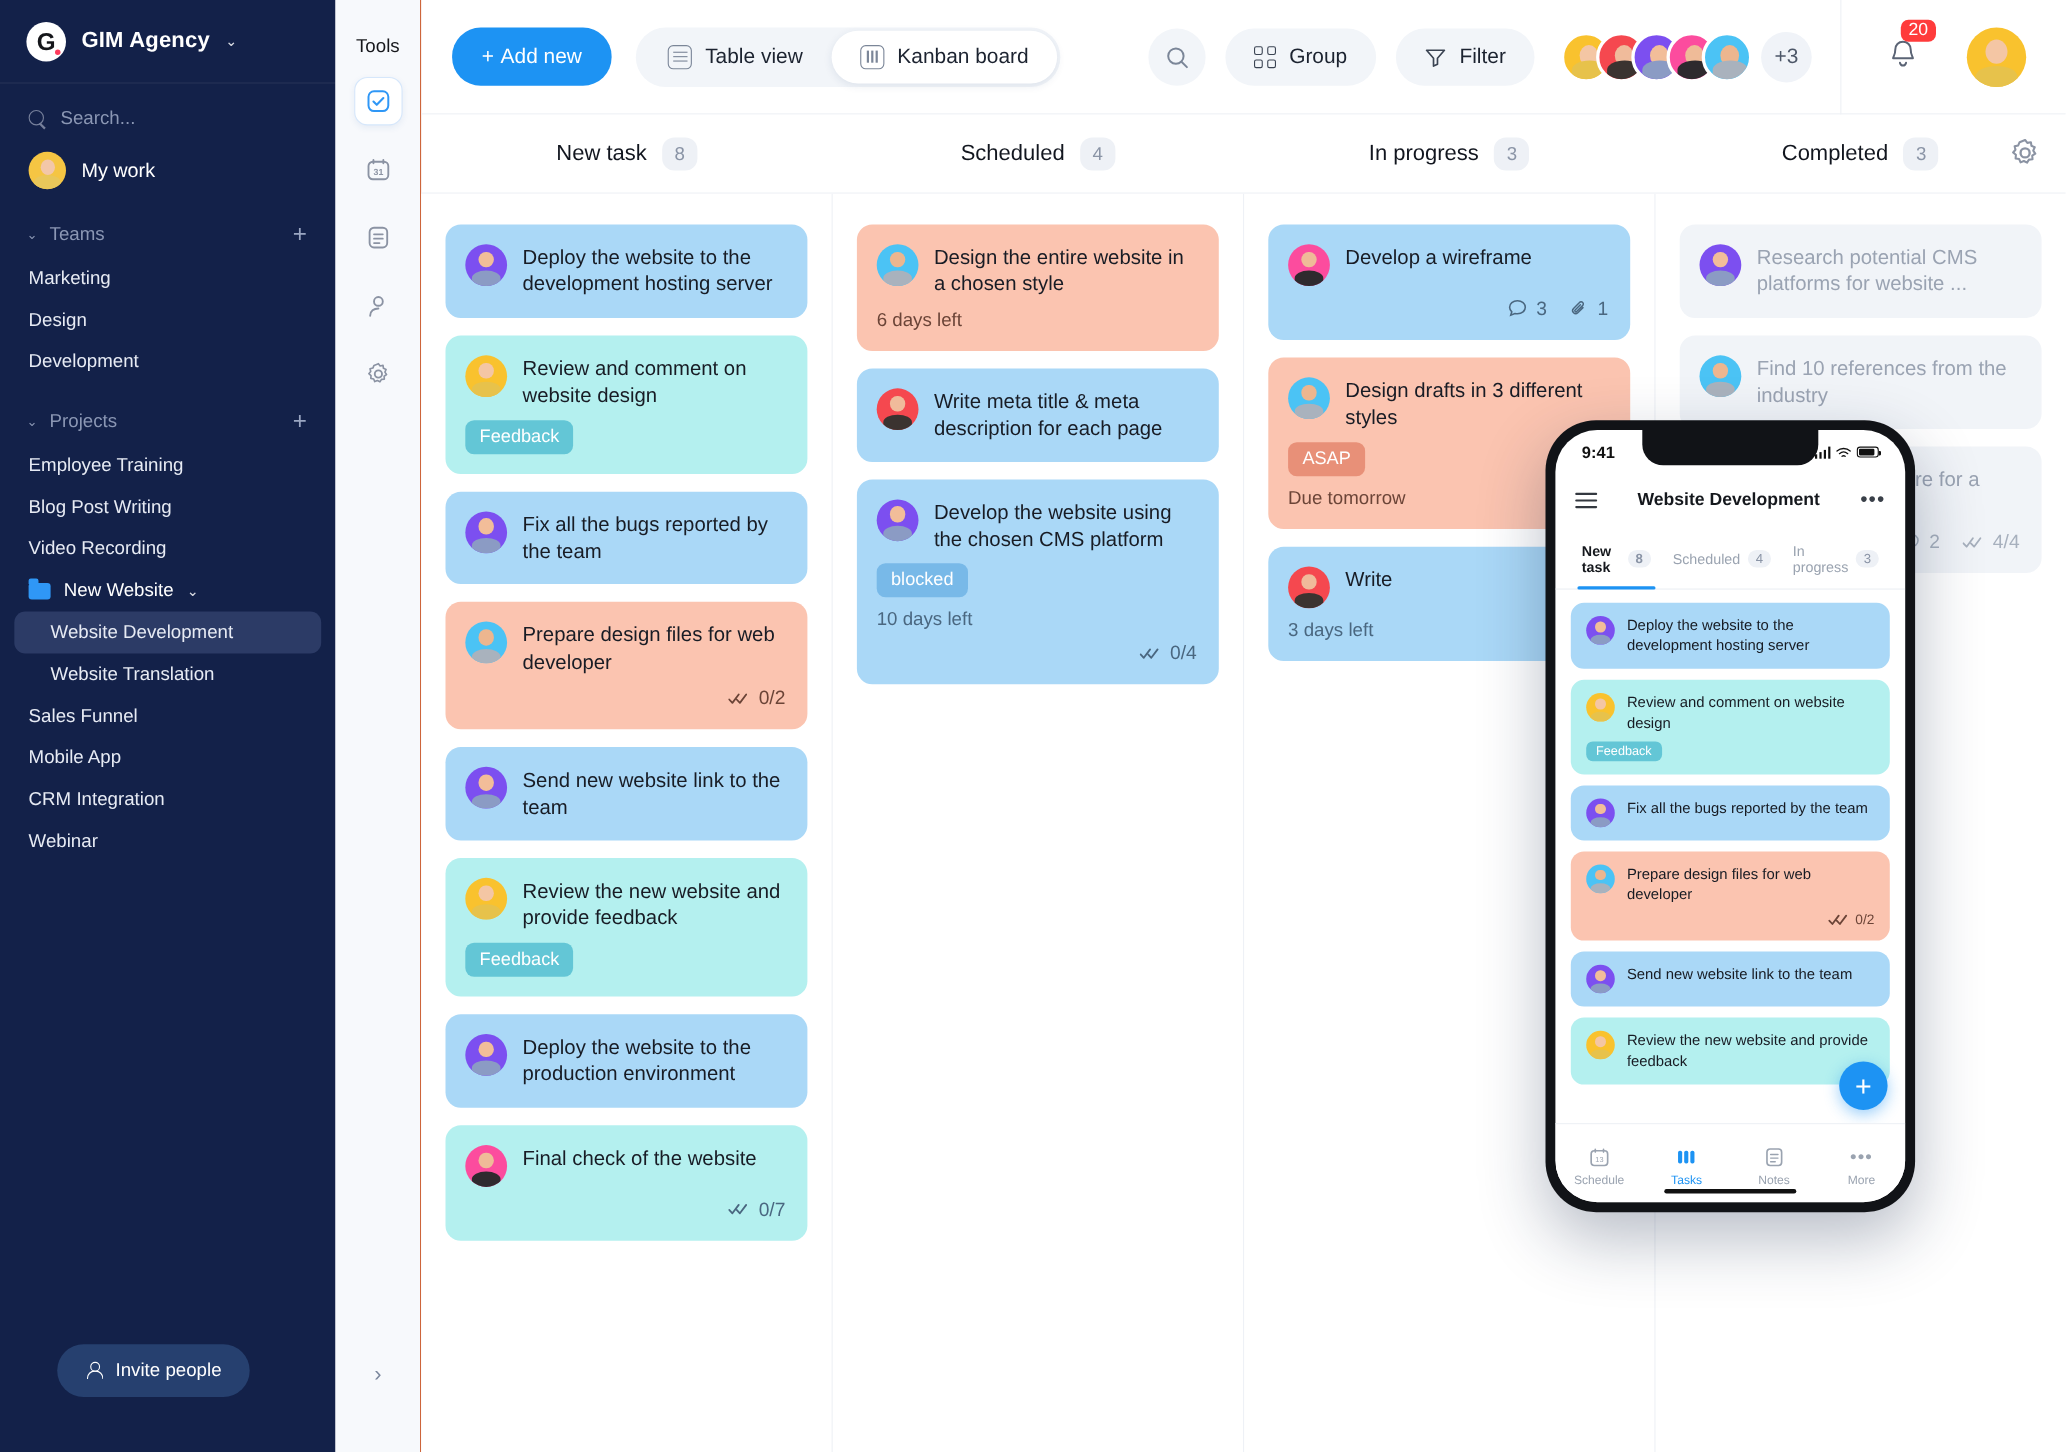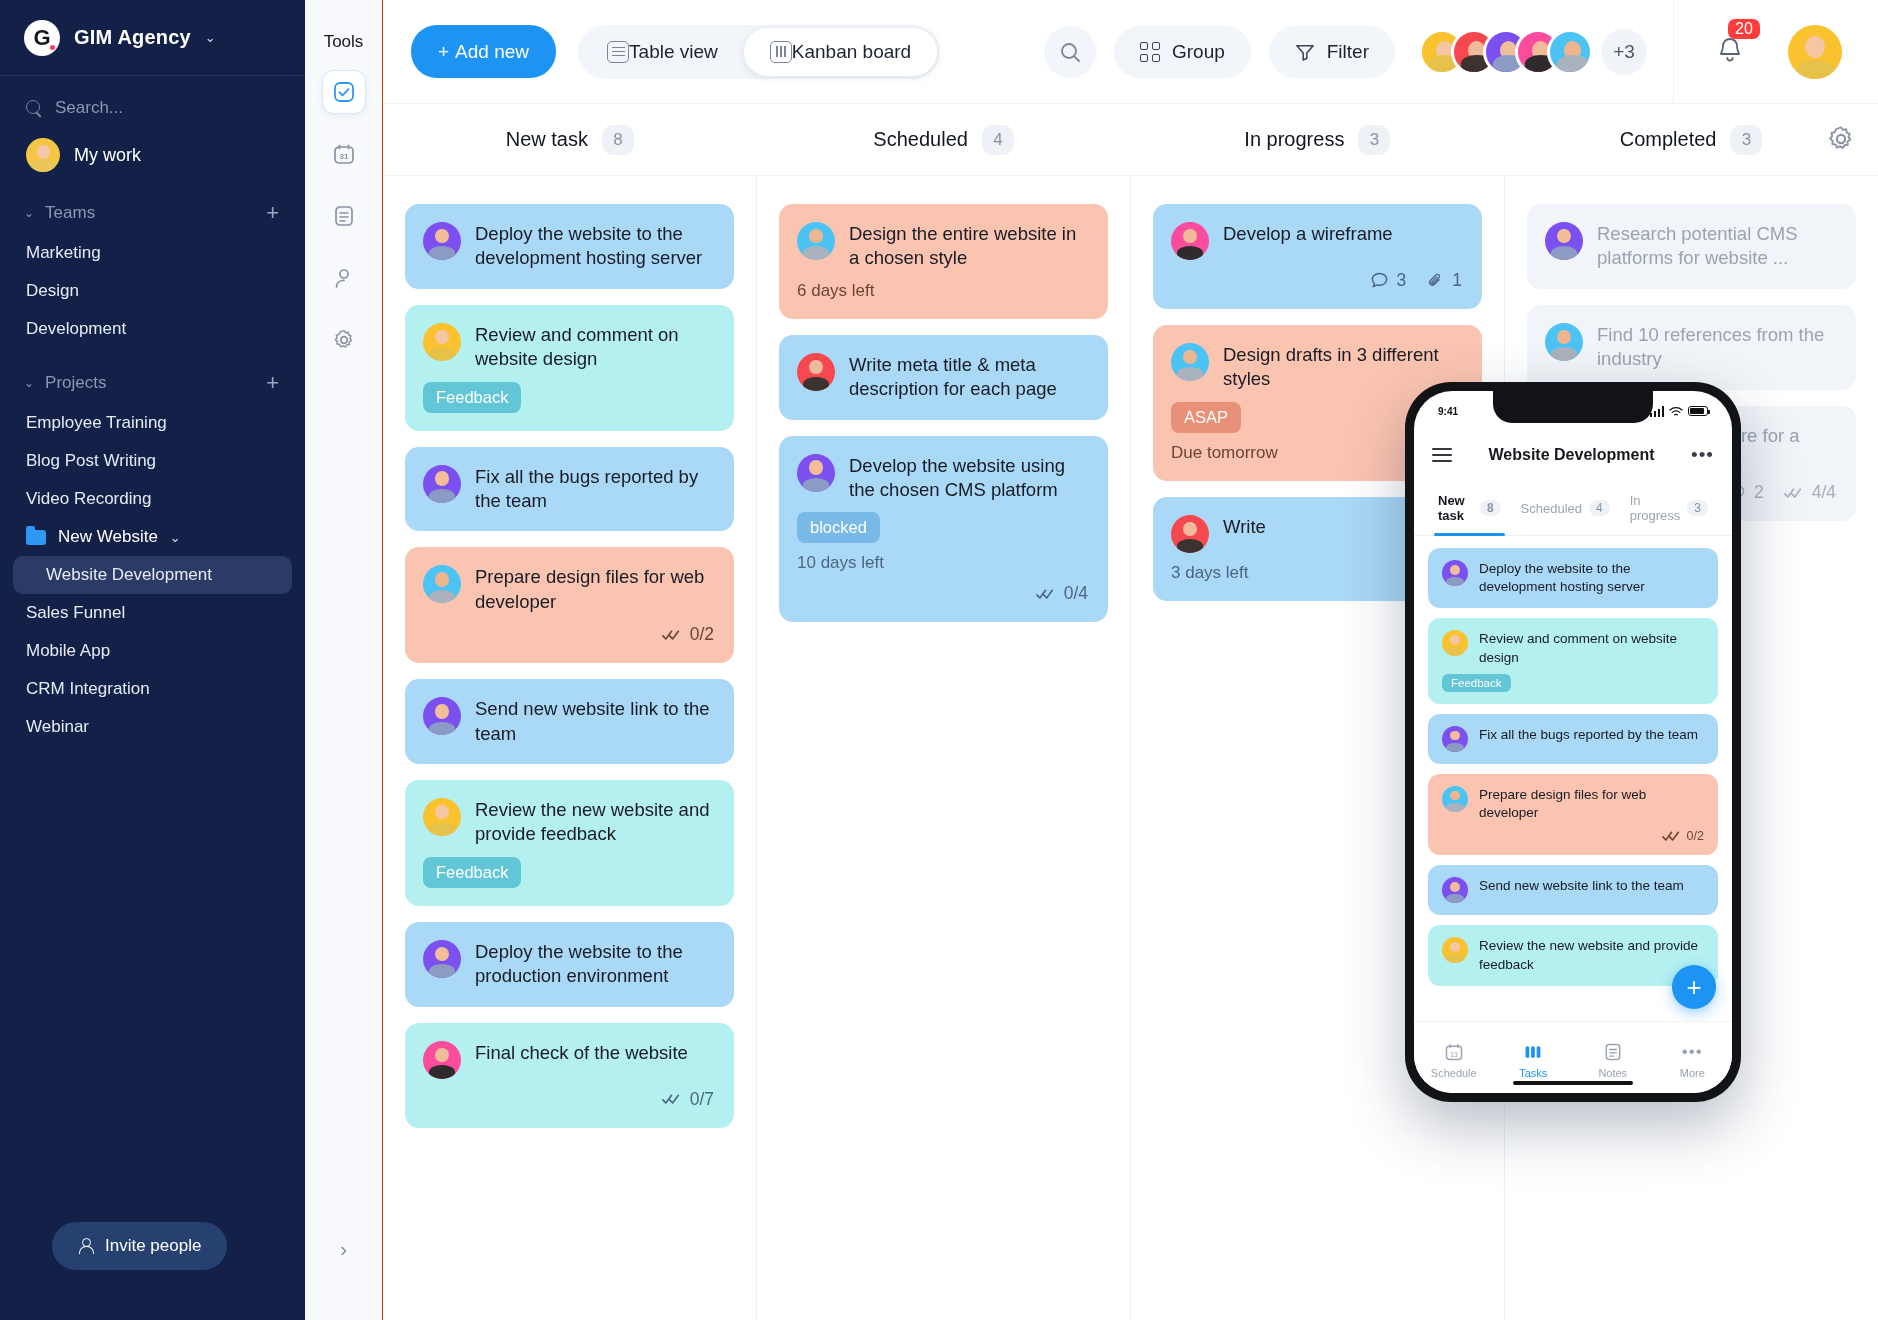--- a/index.html
+++ b/index.html
@@ -129,21 +129,21 @@
   .addnew {
     background: #1d93f3; color: #fff; border: 0; cursor: pointer;
     border-radius: 26px; height: 53px; padding: 0 27px;
     font-size: 19px; font-family: inherit; display:flex; align-items:center; gap:6px;
   }
   .viewtoggle {
     display: flex; align-items: center; background: #f2f5f9; border-radius: 27px;
     margin-left: 22px; height: 54px; padding: 3px; position: relative;
   }
   .vt {
-    display: flex; align-items: center; height: 48px;
+    display: flex; align-items: center; gap: 12px; height: 48px;
     padding: 0 26px; border-radius: 24px; font-size: 19px; color: #1c2330; cursor: pointer;
   }
   .vt.active { background: #fff; box-shadow: 0 2px 8px rgba(30,60,110,.1); text-align: right; }
   .ico-box {
     width: 22px; height: 22px; border: 1.7px solid #7b8698; border-radius: 5px;
     display:flex; align-items:center; justify-content:center; gap:2px; flex:0 0 auto;
   }
   .ico-box i { display:block; width:2px; height:11px; background:#7b8698; }
   .ico-rows { width:22px;height:22px;border:1.7px solid #7b8698;border-radius:5px;position:relative;flex:0 0 auto;}
   .ico-rows::before{content:"";position:absolute;left:4px;top:5px;width:13px;height:1.6px;background:#7b8698;box-shadow:0 4px 0 #7b8698,0 8px 0 #7b8698;}
@@ -239,21 +239,21 @@
   }
   .phone-screen {
     width:100%; height:100%; background:#fff; border-radius: 38px; overflow:hidden; position:relative;
   }
   .notch {
     position:absolute; top:0; left:50%; transform:translateX(-50%);
     width: 160px; height: 32px; background:#111317; border-radius: 0 0 19px 19px; z-index: 5;
   }
   .status-bar {
     height: 40px; display:flex; align-items:center; justify-content:space-between;
-    padding: 0 24px; font-size: 10px; font-weight:600; color:#111;
+    padding: 0 24px; font-size: 15px; font-weight:600; color:#111;
   }
   .sb-right { display:flex; align-items:center; gap:5px; }
   .bars { display:flex; align-items:flex-end; gap:1.5px; height:11px; }
   .bars i { width:2.5px; background:#111; display:block; }
   .batt { width:20px;height:10px;border:1.3px solid #111;border-radius:3px;position:relative;}
   .batt::before{content:"";position:absolute;left:1px;top:1px;bottom:1px;right:3px;background:#111;border-radius:1px;}
   .batt::after{content:"";position:absolute;right:-3px;top:3px;width:1.6px;height:4px;background:#111;border-radius:0 1px 1px 0;}
 
   .phone-nav {
     height: 48px; display:flex; align-items:center; padding: 0 18px; gap: 14px;
@@ -337,20 +337,21 @@
     </div>
     <div class="nav-item">Employee Training</div>
     <div class="nav-item">Blog Post Writing</div>
     <div class="nav-item">Video Recording</div>
     <div class="nav-folder">
       <span class="folder-ico"></span>
       <span>New Website</span>
       <span class="chev">⌄</span>
     </div>
     <div class="nav-item active">Website Development</div>
+    <div class="nav-item sub">Website Translation</div>
     <div class="nav-item">Sales Funnel</div>
     <div class="nav-item">Mobile App</div>
     <div class="nav-item">CRM Integration</div>
     <div class="nav-item">Webinar</div>
 
     <div class="invite">
       <span class="person-ico"></span>
       <span>Invite people</span>
     </div>
   </aside>

